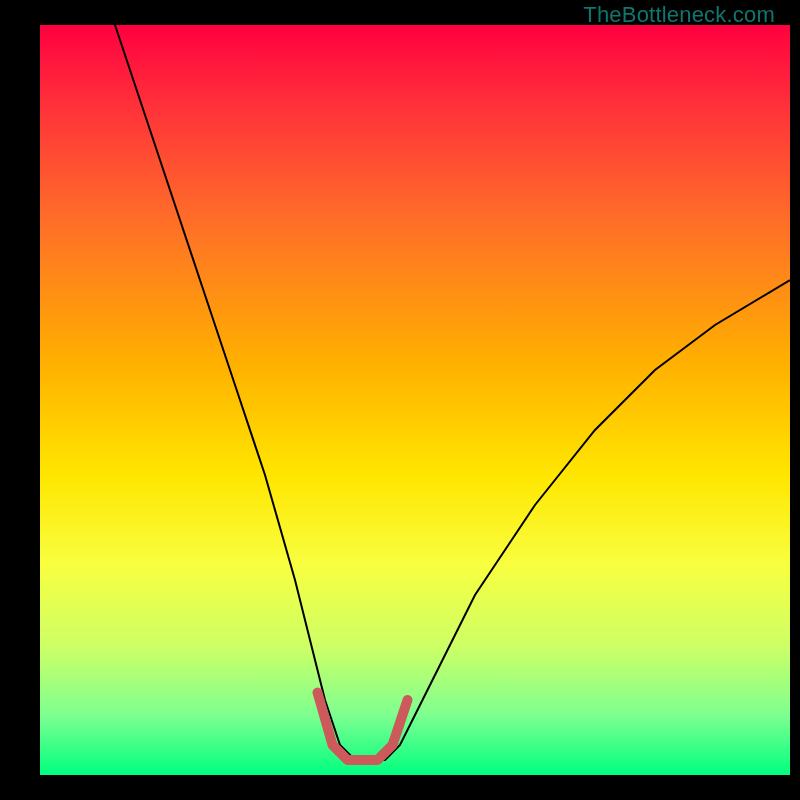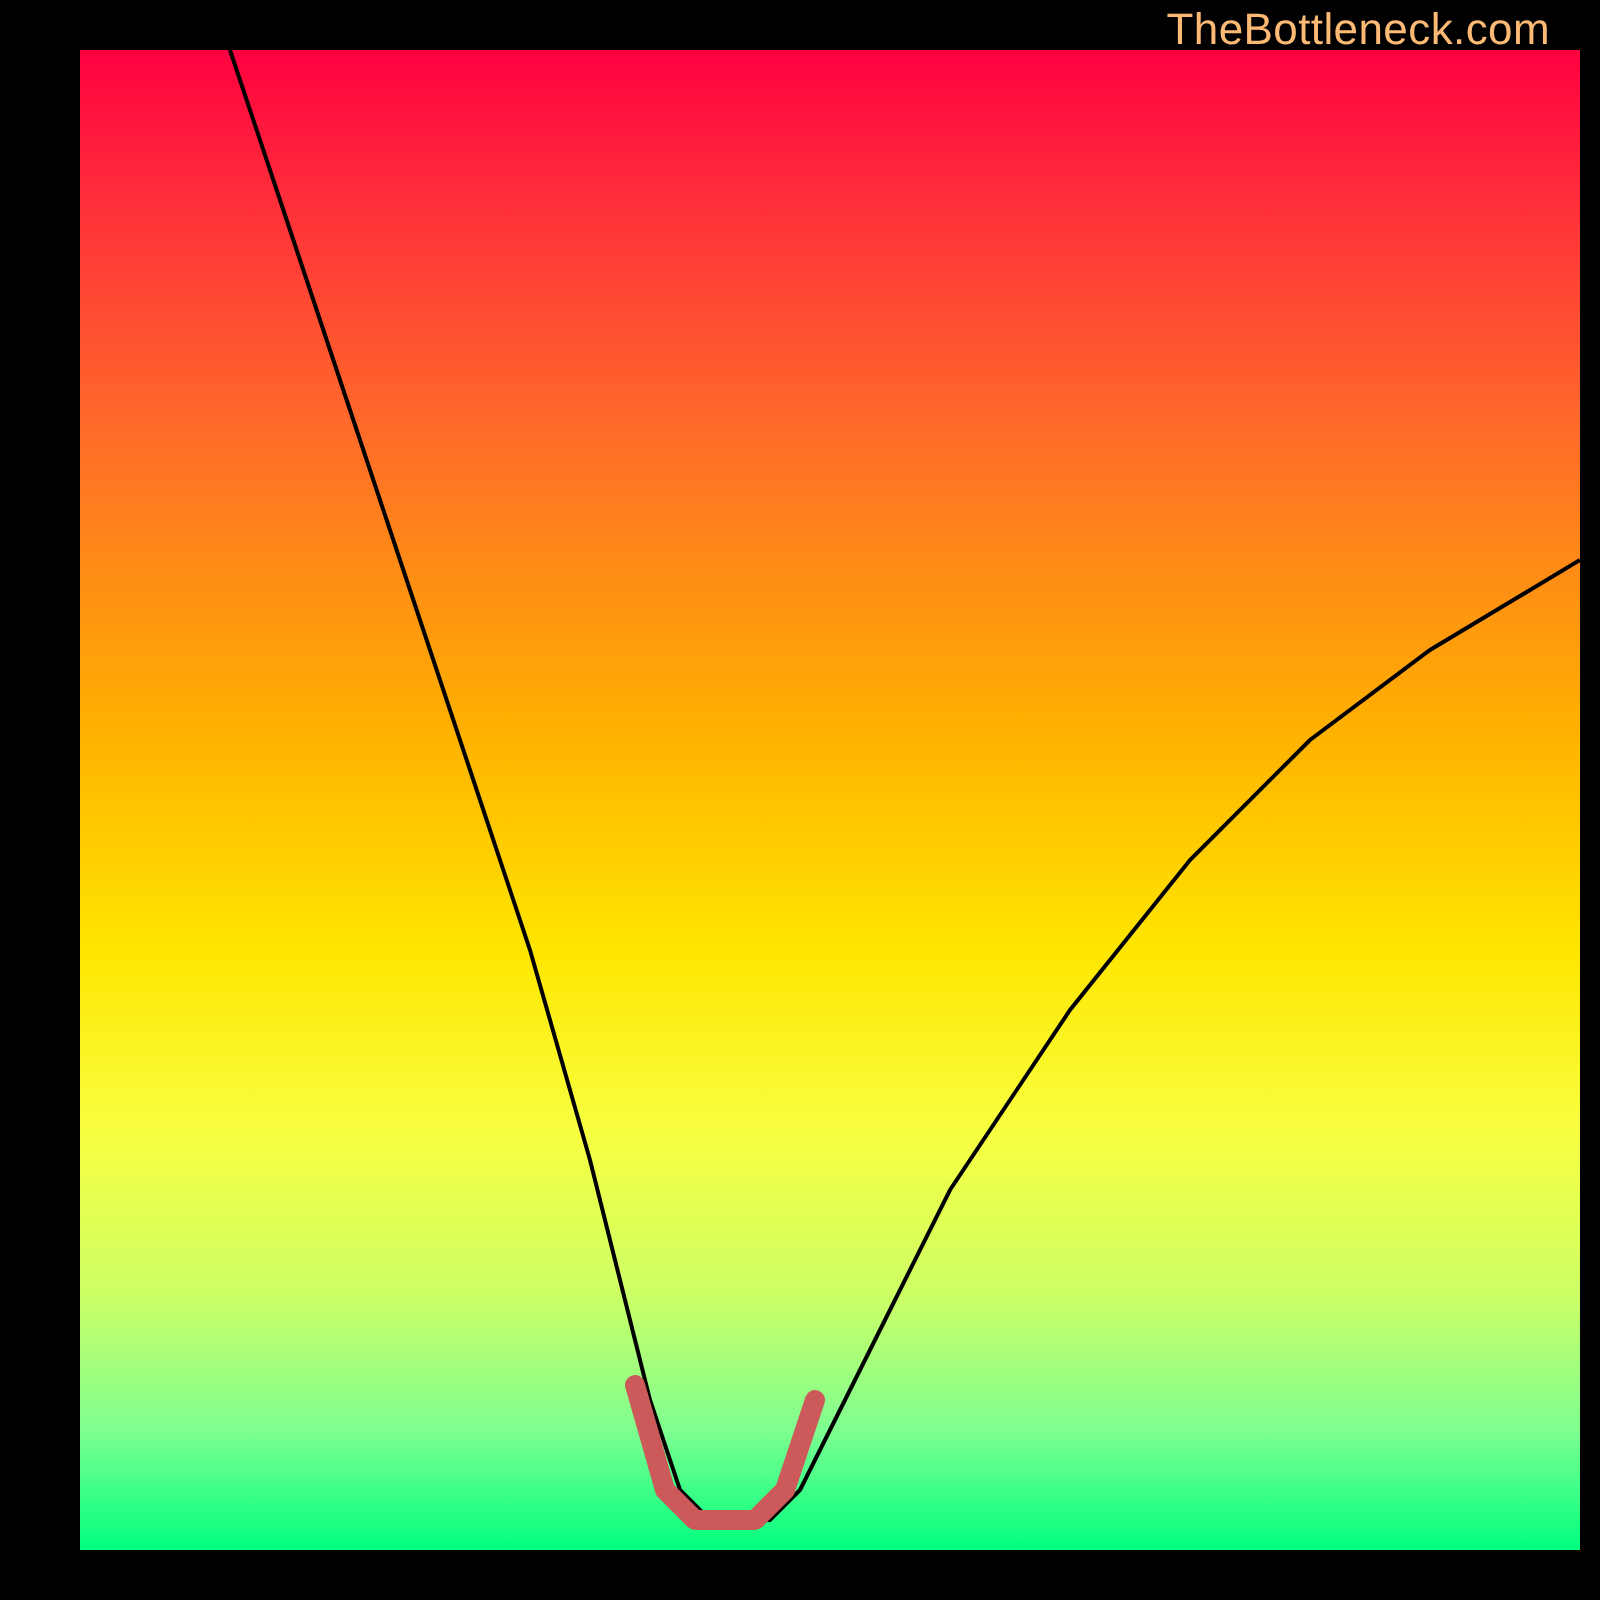--- a/index.html
+++ b/index.html
@@ -42,21 +42,21 @@
     position: absolute;
     left: 25px;
     top: 25px;
     width: 750px;
     height: 750px;
   }
   .watermark {
     position: absolute;
     top: 2px;
     right: 10px;
-    color: #fdba74;
+    color: #0f766e;
     font-size: 22px;
     font-weight: 500;
     letter-spacing: 0.2px;
     user-select: none;
   }
 </style>
 </head>
 <body>
 
 <div class="frame">

